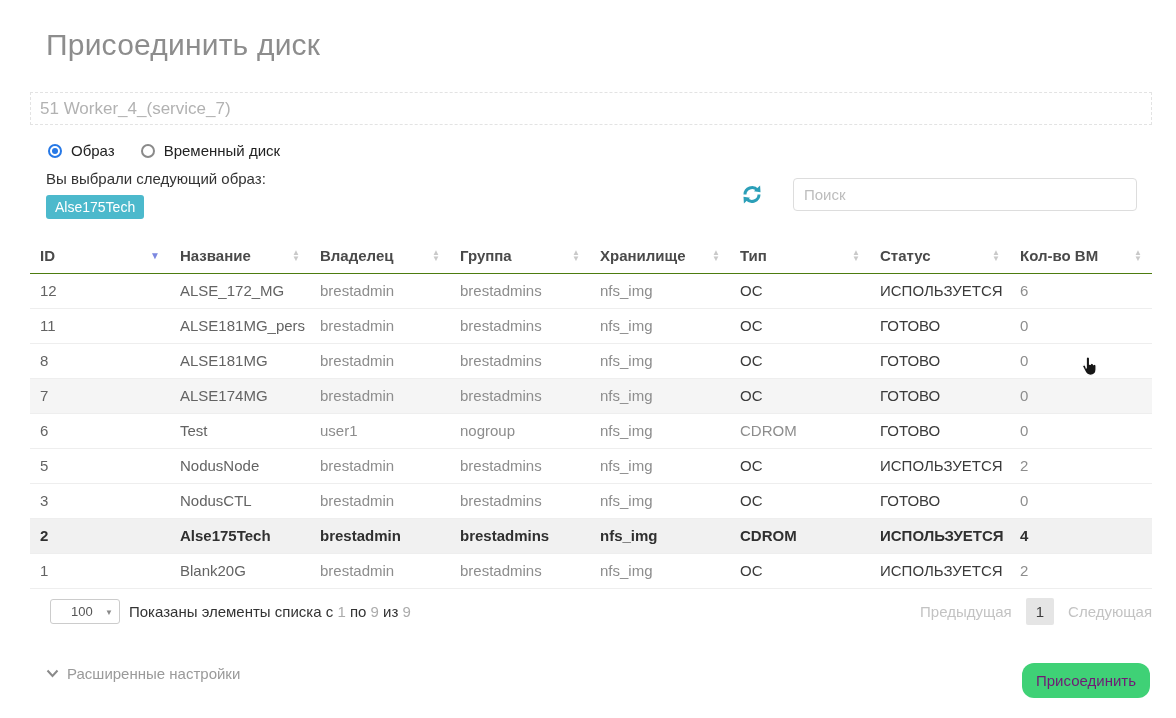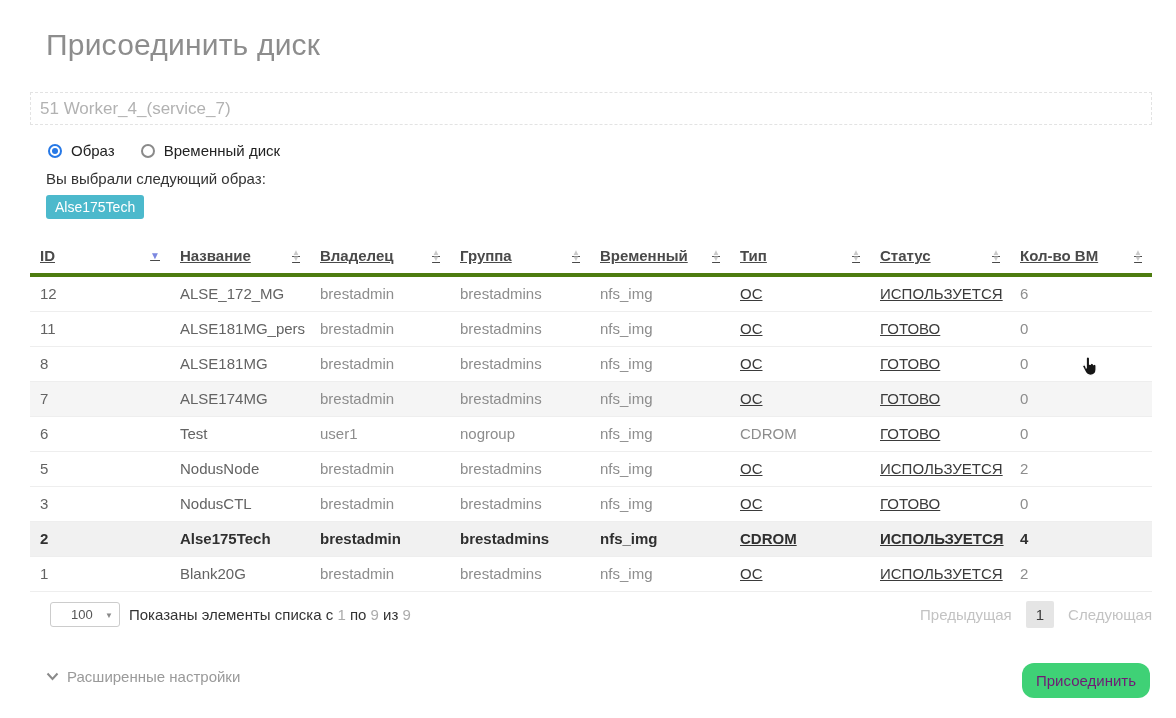--- a/index.html
+++ b/index.html
@@ -24,31 +24,31 @@
   .sel-label { font-size:15px; color:#333; }
   .badge { color:#fff; font-size:14px; padding:4px 9px; border-radius:3px; }
   .image-row .right { display:flex; align-items:center; gap:31px; margin-right:15px; }
   .refresh-btn { cursor:pointer; display:flex; align-items:center; }
   .search-input { width:344px; height:33px; border:1px solid #ddd; border-radius:4px; padding:0 10px;
                font-size:15px; font-family:inherit; color:#555; outline:none; }
   .search-input::placeholder { color:#bdbdbd; }
 
   table { margin-top:19px; width:100%; border-collapse:collapse; table-layout:fixed; }
   th { width:140px; text-align:center; font-size:15px; color:#4a4a4a; font-weight:700;
-       padding:9px 8px 9px 10px; border-bottom:4px solid #4d7c0f; cursor:pointer;text-decoration:underline; }
+       padding:9px 8px 9px 10px; border-bottom:1px solid #4d7c0f; cursor:pointer; }
   th:last-child { width:auto; }
   th .th-inner { display:flex; align-items:center; justify-content:space-between; }
   .sort { display:flex; flex-direction:column; line-height:6px; font-size:8px; color:#c9c9c9; margin-right:2px; }
   .sort-active { font-size:10px; color:#7c88e0; line-height:10px; margin-right:2px; }
   td { font-size:15px; padding:8px 8px 9px 10px; border-bottom:1px solid #eeeeee;
        white-space:nowrap; overflow:hidden; }
   tr.hl { background:#f5f5f5; }
   tr.sel { background:#f1f1f1; }
   tr.sel td { color:#303030 !important; font-weight:700; }
-  .c-mid { color:#636363; } .c-muted { color:#8d8d8d; } .c-dark { color:#3b3b3b;text-decoration:underline; }
+  .c-mid { color:#636363; } .c-muted { color:#8d8d8d; } .c-dark { color:#3b3b3b; }
 
   .table-footer { margin-top:9px; display:flex; align-items:center; justify-content:space-between; }
   .tf-left { display:flex; align-items:center; gap:9px; padding-left:20px; }
   .page-size { width:70px; height:25px; border:1px solid #ccc; border-radius:3px; background:#fff;
        display:flex; align-items:center; font-size:13px; color:#555; padding-left:20px; position:relative; cursor:pointer; }
   .page-size .caret { position:absolute; right:6px; top:8px; font-size:8px; color:#8a8a8a; }
   .summary { font-size:15px; color:#333; }
   .summary .num { color:#ababab; }
   .tf-right { display:flex; align-items:center; gap:14px; font-size:15px; }
   .pg-link { color:#c3c3c3; cursor:pointer; }
@@ -82,20 +82,31 @@
         <span class="radio-circle"></span>
         <span>Временный диск</span>
       </span>
     </div>
 
   <div class="image-row">
     <div class="left">
       <span class="sel-label">Вы выбрали следующий образ:</span>
       <span class="badge" id="badge" style="background: rgb(76, 185, 204);">Alse175Tech</span>
     </div>
+    <div class="right">
+      <span class="refresh-btn">
+        <svg width="20" height="19" viewBox="0 0 24 23">
+          <path d="M3.5 11.5 A8.5 8.5 0 0 1 18.6 6.3" fill="none" stroke="#2b9fb8" stroke-width="3.6"></path>
+          <polygon points="21.8,0.6 22.3,8.9 14.3,7.6" fill="#2b9fb8"></polygon>
+          <path d="M20.5 11.5 A8.5 8.5 0 0 1 5.4 16.7" fill="none" stroke="#2b9fb8" stroke-width="3.6"></path>
+          <polygon points="2.2,22.4 1.7,14.1 9.7,15.4" fill="#2b9fb8"></polygon>
+        </svg>
+      </span>
+      <input class="search-input" placeholder="Поиск" style="">
+    </div>
   </div>
 
   <table>
     <thead id="thead">
         <tr>
           <th>
             <span class="th-inner">
               <span>ID</span>
               <span class="sort-active">▼</span>
             </span>
@@ -122,21 +133,21 @@
             <span class="th-inner">
               <span>Группа</span>
               <span class="sort">
                 <span>▲</span>
                 <span>▼</span>
               </span>
             </span>
           </th>
           <th>
             <span class="th-inner">
-              <span>Временный</span>
+              <span>Хранилище</span>
               <span class="sort">
                 <span>▲</span>
                 <span>▼</span>
               </span>
             </span>
           </th>
           <th>
             <span class="th-inner">
               <span>Тип</span>
               <span class="sort">

